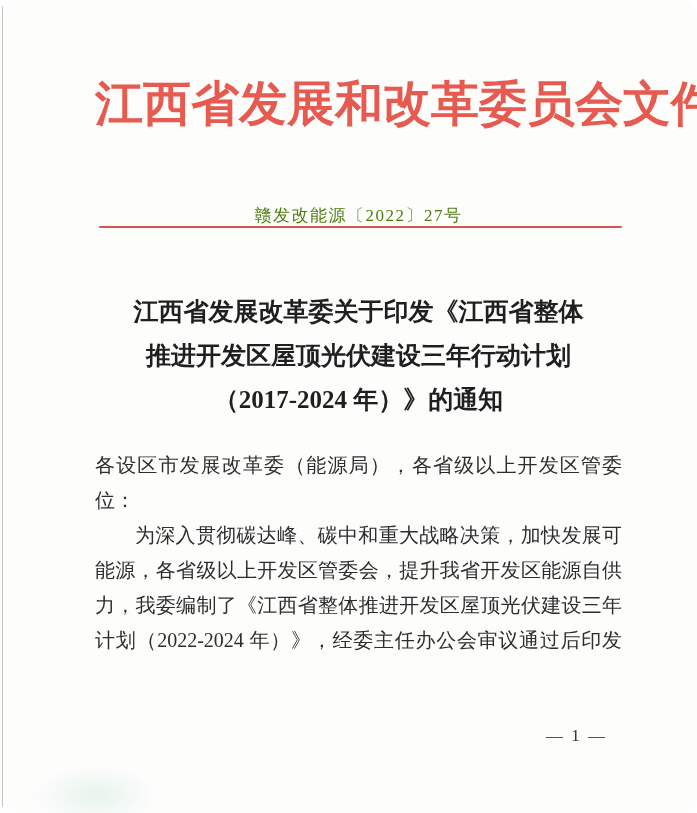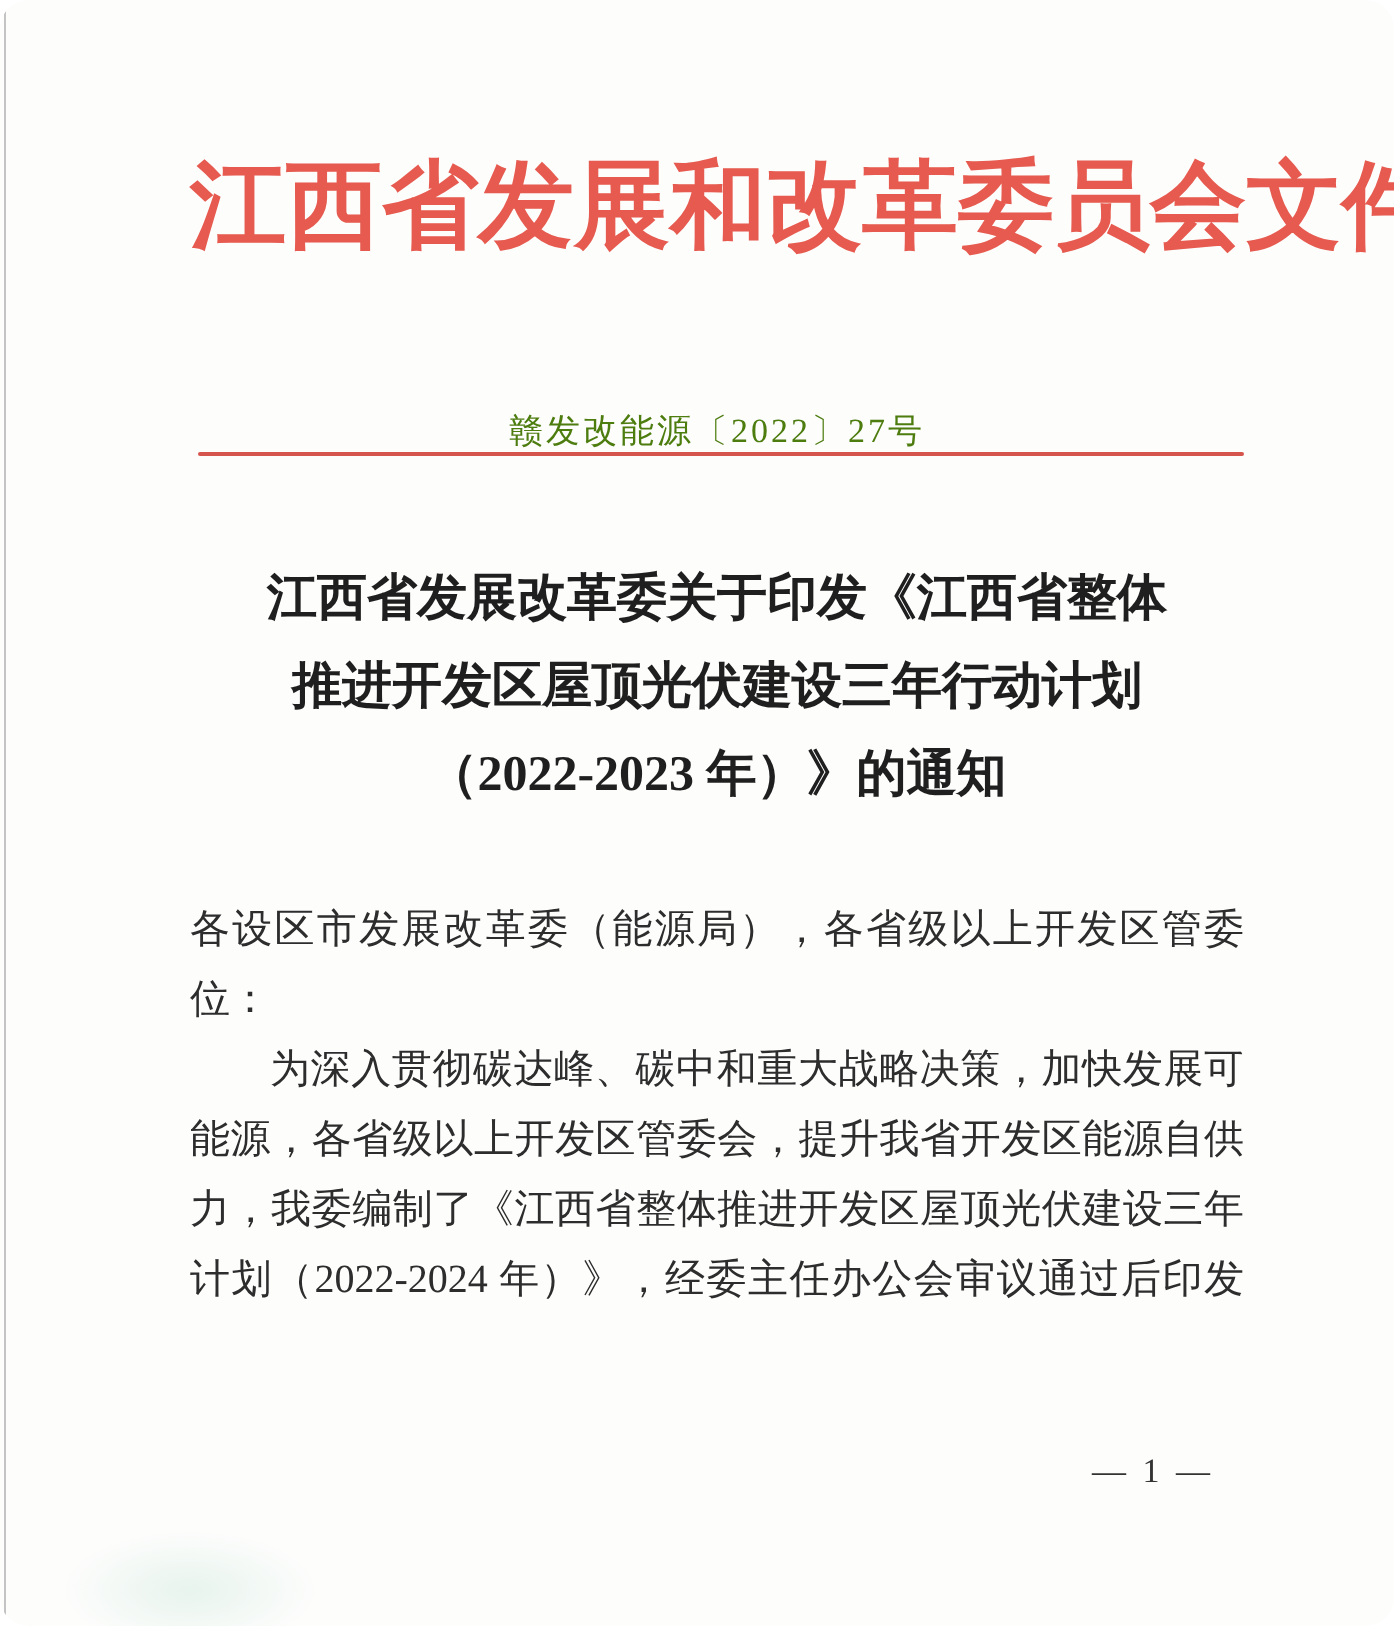--- a/index.html
+++ b/index.html
@@ -54,21 +54,21 @@
     margin-top: 12px;
   }
   .red-line {
     position: absolute;
     top: 226px; left: 99px;
     width: 523px; height: 2px;
     background: var(--rule-red);
   }
   .title {
     position: absolute;
-    top: 278px; left: 95px; width: 527px;
+    top: 290px; left: 95px; width: 527px;
     text-align: center;
     font-size: 25px;
     font-weight: bold;
     line-height: 44px;
     color: #1f1f1f;
   }
   .body-text {
     position: absolute;
     top: 448px; left: 95px; width: 527px;
     font-size: 20px;
@@ -96,21 +96,21 @@
 
   <div class="masthead">江西省发展和改革委员会文件</div>
 
   <div class="doc-number">赣发改能源〔2022〕27号</div>
 
   <div class="red-line"></div>
 
   <div class="title">
     <div>江西省发展改革委关于印发《江西省整体</div>
     <div>推进开发区屋顶光伏建设三年行动计划</div>
-    <div>（2022-2023 年）》的通知</div>
+    <div>（2017-2024 年）》的通知</div>
   </div>
 
   <div class="body-text">
     <div class="bline j">各设区市发展改革委（能源局），各省级以上开发区管委会，国</div>
     <div class="bline">位：</div>
     <div class="bline j ind">为深入贯彻碳达峰、碳中和重大战略决策，加快发展可再生</div>
     <div class="bline j">能源，各省级以上开发区管委会，提升我省开发区能源自供给能</div>
     <div class="bline j">力，我委编制了《江西省整体推进开发区屋顶光伏建设三年行动</div>
     <div class="bline j">计划（2022-2024 年）》，经委主任办公会审议通过后印发给你们，</div>
   </div>

